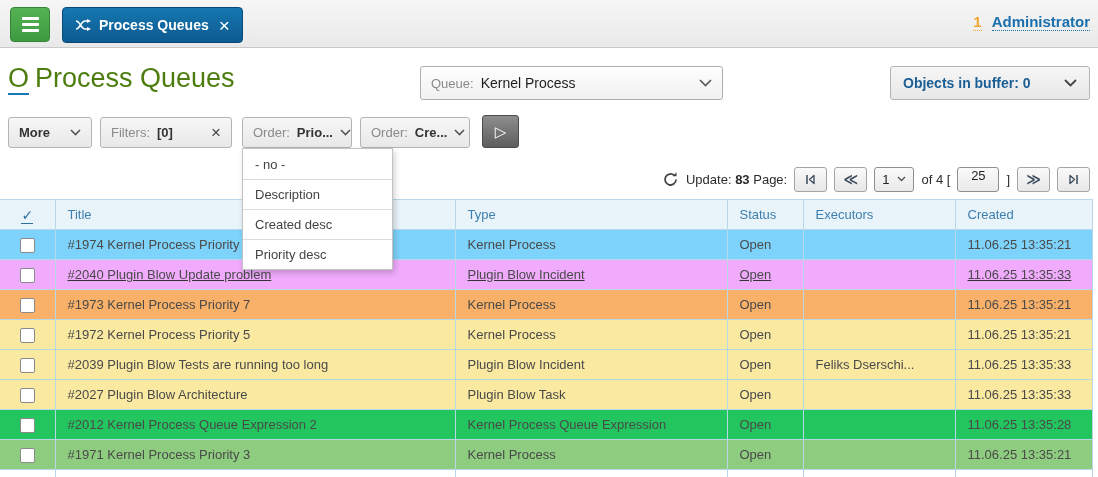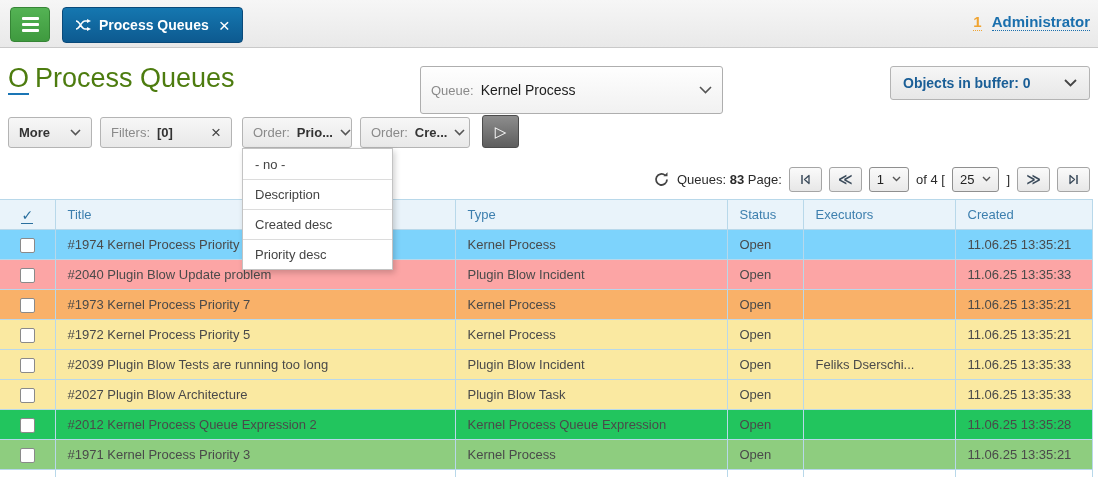--- a/index.html
+++ b/index.html
@@ -36,21 +36,21 @@
   }
   .user-count{ color:#f0a432; border-bottom:1px dotted #f0a432; cursor:pointer; }
   .user-name{ color:#1a6fad; border-bottom:1px dotted #1a6fad; cursor:pointer; }
 
   
   .page-title{
     position:absolute; left:8px; top:63px; font-size:27px; color:#4d7c0f; white-space:nowrap;
   }
   .page-title .letter{ border-bottom:2px solid #1a75b5; cursor:pointer; margin-right:6px; }
   .queue-select{
-    position:absolute; left:420px; top:66px; width:303px; height:48px;
+    position:absolute; left:420px; top:66px; width:303px; height:34px;
     background:linear-gradient(#fefefe,#f1f1f1); border:1px solid #aeaeae; border-radius:3px;
     display:flex; align-items:center; padding:0 10px; gap:7px; cursor:pointer;
   }
   .queue-select .lbl{ color:#8a8a8a; }
   .queue-select .val{ color:#1d1d1d; font-size:14px; flex:1; }
   .buffer-btn{
     position:absolute; left:890px; top:66px; width:200px; height:34px;
     background:linear-gradient(#f6f6f6,#e7e7e7); border:1px solid #b4b4b4; border-radius:3px;
     display:flex; align-items:center; padding:0 12px; cursor:pointer;
   }
@@ -221,38 +221,38 @@
     <div class="item">Priority desc</div>
   </div>
 
 <div class="records-bar">
   <span class="chev">
     <svg width="17" height="17" viewBox="0 0 17 17">
         <path d="M14 8.5a5.5 5.5 0 1 1-1.8-4.1" fill="none" stroke="#444" stroke-width="1.8"></path>
         <path d="M14.5 1.2v4h-4z" fill="#444"></path>
       </svg>
   </span>
-  <span><span>Queues:</span> <b>83</b> <span>Page:</span></span>
+  <span><span>Update:</span> <b>83</b> <span>Page:</span></span>
   <div class="pg-btn">
     <svg width="13" height="13" viewBox="0 0 13 13">
         <path d="M3 2v9" stroke="#3a4a5a" stroke-width="1.5"></path>
         <path d="M10 2.5L5.5 6.5 10 10.5z" fill="none" stroke="#3a4a5a" stroke-width="1.3" stroke-linejoin="round"></path>
       </svg>
   </div>
   <div class="pg-btn">
       <span class="guillemet">≪</span>
     </div>
   <div class="pg-select">
     <span>1</span>
     <svg width="9" height="6" viewBox="0 0 9 6">
         <path d="M1 1l3.5 3.5L8 1" fill="none" stroke="#555" stroke-width="1.4"></path>
       </svg>
   </div>
   <span>of 4 [</span>
-  <div class="pg-select" style="min-width:42px;">
+  <div class="pg-select" style="min-width:42px;flex-direction:column;">
     <span>25</span>
     <svg width="9" height="6" viewBox="0 0 9 6">
         <path d="M1 1l3.5 3.5L8 1" fill="none" stroke="#555" stroke-width="1.4"></path>
       </svg>
   </div>
   <span>]</span>
   <div class="pg-btn">
       <span class="guillemet">≫</span>
     </div>
   <div class="pg-btn">
@@ -285,21 +285,21 @@
     </thead>
     <tbody>
         <tr style="background: #7dd3fc;">
     <td class="c-check"><input type="checkbox" style=""></td>
     <td>#1974 Kernel Process Priority</td>
     <td>Kernel Process</td>
     <td>Open</td>
     <td></td>
     <td>11.06.25 13:35:21</td>
   </tr>
-        <tr style="background: #fca5a5;">
+        <tr style="background: #f0abfc; text-decoration: underline;">
     <td class="c-check"><input type="checkbox" style=""></td>
     <td>#2040 Plugin Blow Update problem</td>
     <td>Plugin Blow Incident</td>
     <td>Open</td>
     <td></td>
     <td>11.06.25 13:35:33</td>
   </tr>
         <tr style="background: rgb(249, 177, 105);">
     <td class="c-check"><input type="checkbox" style=""></td>
     <td>#1973 Kernel Process Priority 7</td>

